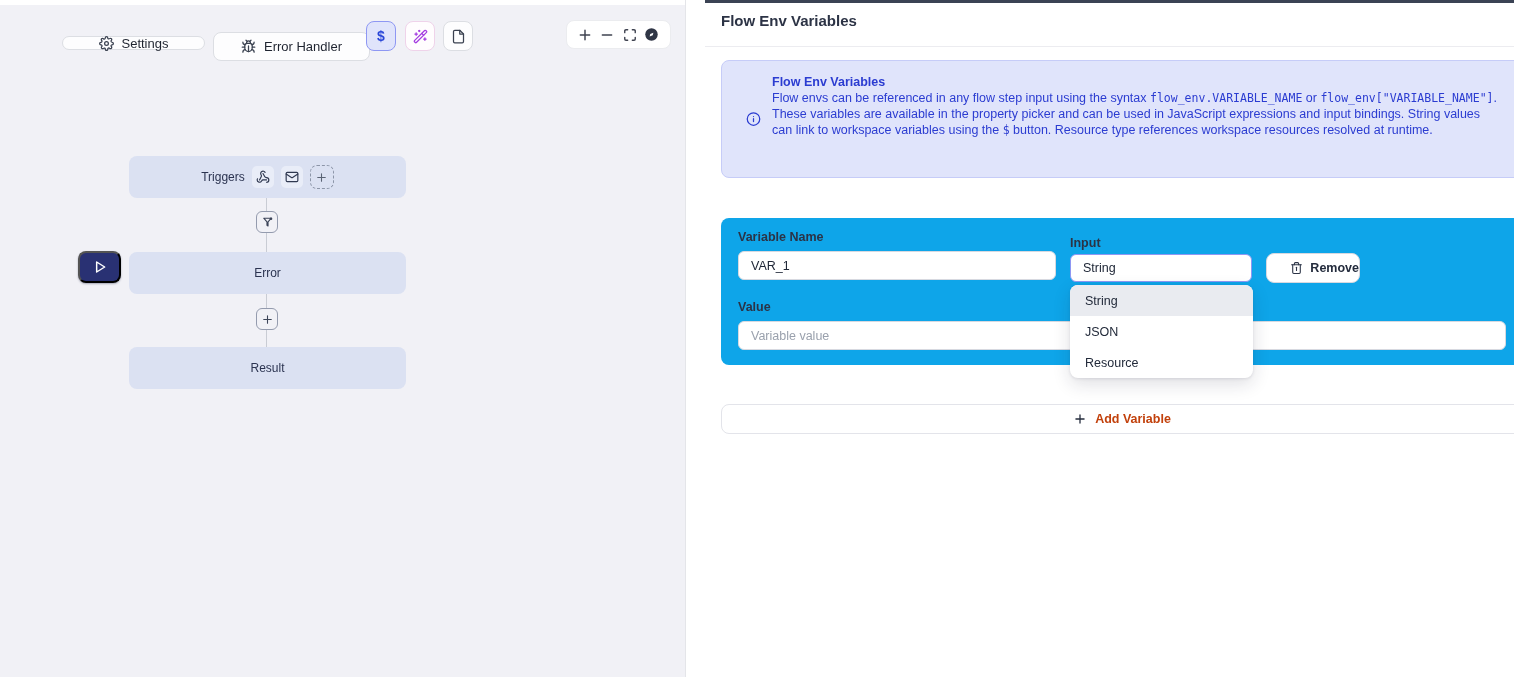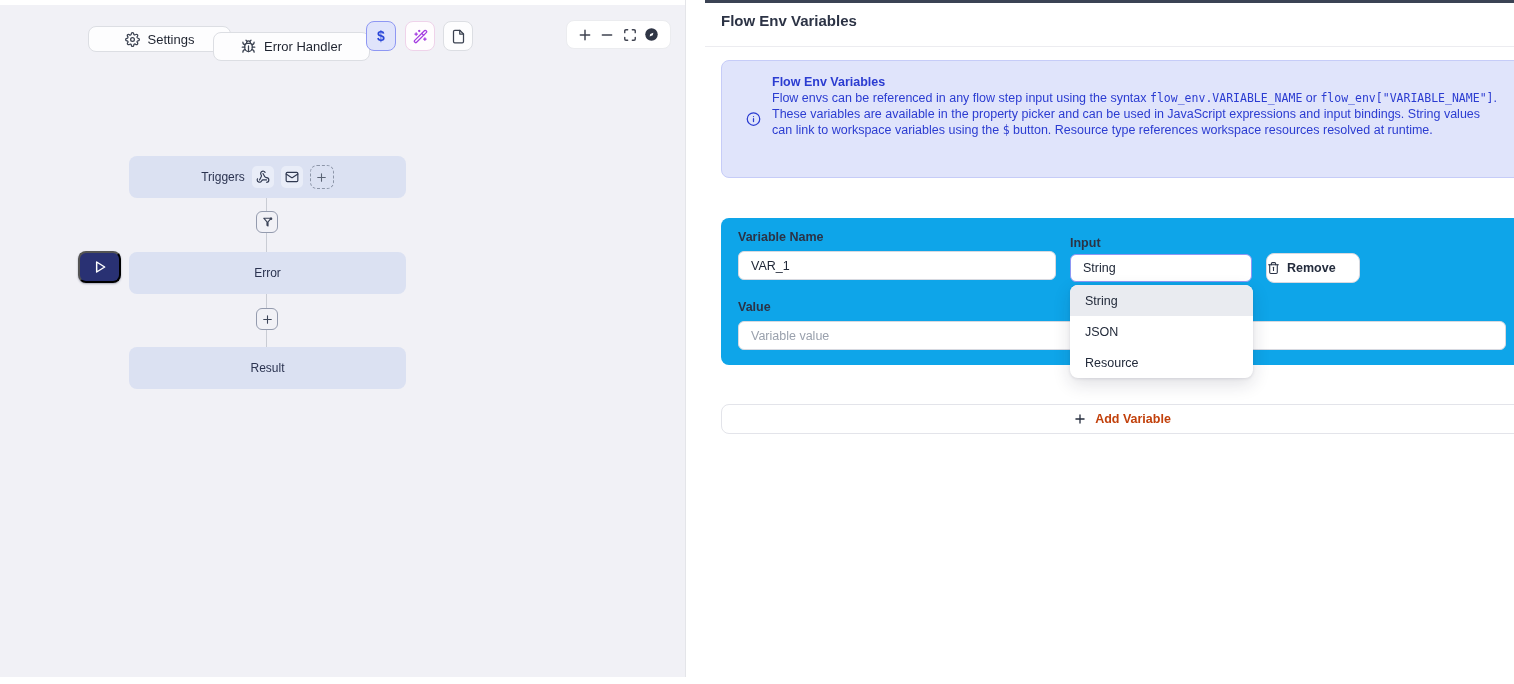--- a/index.html
+++ b/index.html
@@ -67,21 +67,21 @@
   .card { position:absolute; left:16px; top:215px; width:802px; height:147px;
           background:#0ea5e9; border-radius:8px; }
   .fld-label { position:absolute; font-size:12.5px; font-weight:700; color:#2b3346; }
   .txt-input { position:absolute; background:#fff; border:1px solid #d7d9e0; border-radius:6px;
                font-size:12.5px; color:#202838; padding:0 12px; outline:none;
                font-family:"Liberation Sans", sans-serif; }
   .txt-input::placeholder { color:#9aa1ad; }
   .type-select { border:1.5px solid var(--focus_border,#8e97f3); }
   .remove-btn { position:absolute; left:545px; top:35px; width:94px; height:30px;
                 background:#fff; border:1px solid #d7d9e0; border-radius:8px;
-                display:flex; align-items:center; justify-content:flex-start; gap:7px;
+                display:flex; align-items:center; justify-content:flex-end; gap:7px;
                 font-size:12.5px; font-weight:600; color:#242c3d; cursor:pointer; }
 
   .dropdown { position:absolute; left:365px; top:282px; width:183px;
               background:#fff; border-radius:8px; overflow:hidden; z-index:5;
               box-shadow:0 6px 18px rgba(25,30,60,.14), 0 1px 3px rgba(25,30,60,.10); }
   .dd-item { height:31px; display:flex; align-items:center; padding:0 15px;
              font-size:12.5px; color:#222a3a; cursor:pointer; }
   .dd-item.selected { background:#e9ebf0; }
 
   .add-btn { position:absolute; left:16px; top:401px; width:802px; height:30px;
@@ -90,21 +90,21 @@
              font-size:12.5px; font-weight:700; color:#c2410c; cursor:pointer; }
 
   svg { display:block; }
 </style>
 </head>
 <body>
 
 <div class="canvas">
   <div class="canvas-top-gap"></div>
 
-  <button class="tool-btn" style="left:62px;top:26px;width:143px;height:26px;margin-left:26px;">
+  <button class="tool-btn" style="left:62px;top:36px;width:143px;height:14px;">
     <span>
       <svg width="15" height="15" viewBox="0 0 24 24" fill="none" stroke="#3a4150" stroke-width="2" stroke-linecap="round" stroke-linejoin="round">
           <circle cx="12" cy="12" r="3"></circle>
           <path d="M19.4 15a1.65 1.65 0 0 0 .33 1.82l.06.06a2 2 0 1 1-2.83 2.83l-.06-.06a1.65 1.65 0 0 0-1.82-.33 1.65 1.65 0 0 0-1 1.51V21a2 2 0 1 1-4 0v-.09a1.65 1.65 0 0 0-1-1.51 1.65 1.65 0 0 0-1.82.33l-.06.06a2 2 0 1 1-2.83-2.83l.06-.06a1.65 1.65 0 0 0 .33-1.82 1.65 1.65 0 0 0-1.51-1H3a2 2 0 1 1 0-4h.09a1.65 1.65 0 0 0 1.51-1 1.65 1.65 0 0 0-.33-1.82l-.06-.06a2 2 0 1 1 2.83-2.83l.06.06a1.65 1.65 0 0 0 1.82.33h.08a1.65 1.65 0 0 0 1-1.51V3a2 2 0 1 1 4 0v.09a1.65 1.65 0 0 0 1 1.51h.08a1.65 1.65 0 0 0 1.82-.33l.06-.06a2 2 0 1 1 2.83 2.83l-.06.06a1.65 1.65 0 0 0-.33 1.82v.08a1.65 1.65 0 0 0 1.51 1H21a2 2 0 1 1 0 4h-.09a1.65 1.65 0 0 0-1.51 1z"></path>
         </svg>
     </span>
     <span>Settings</span>
   </button>
 
   <button class="tool-btn" style="left:213px;top:32px;width:157px;height:29px;">

